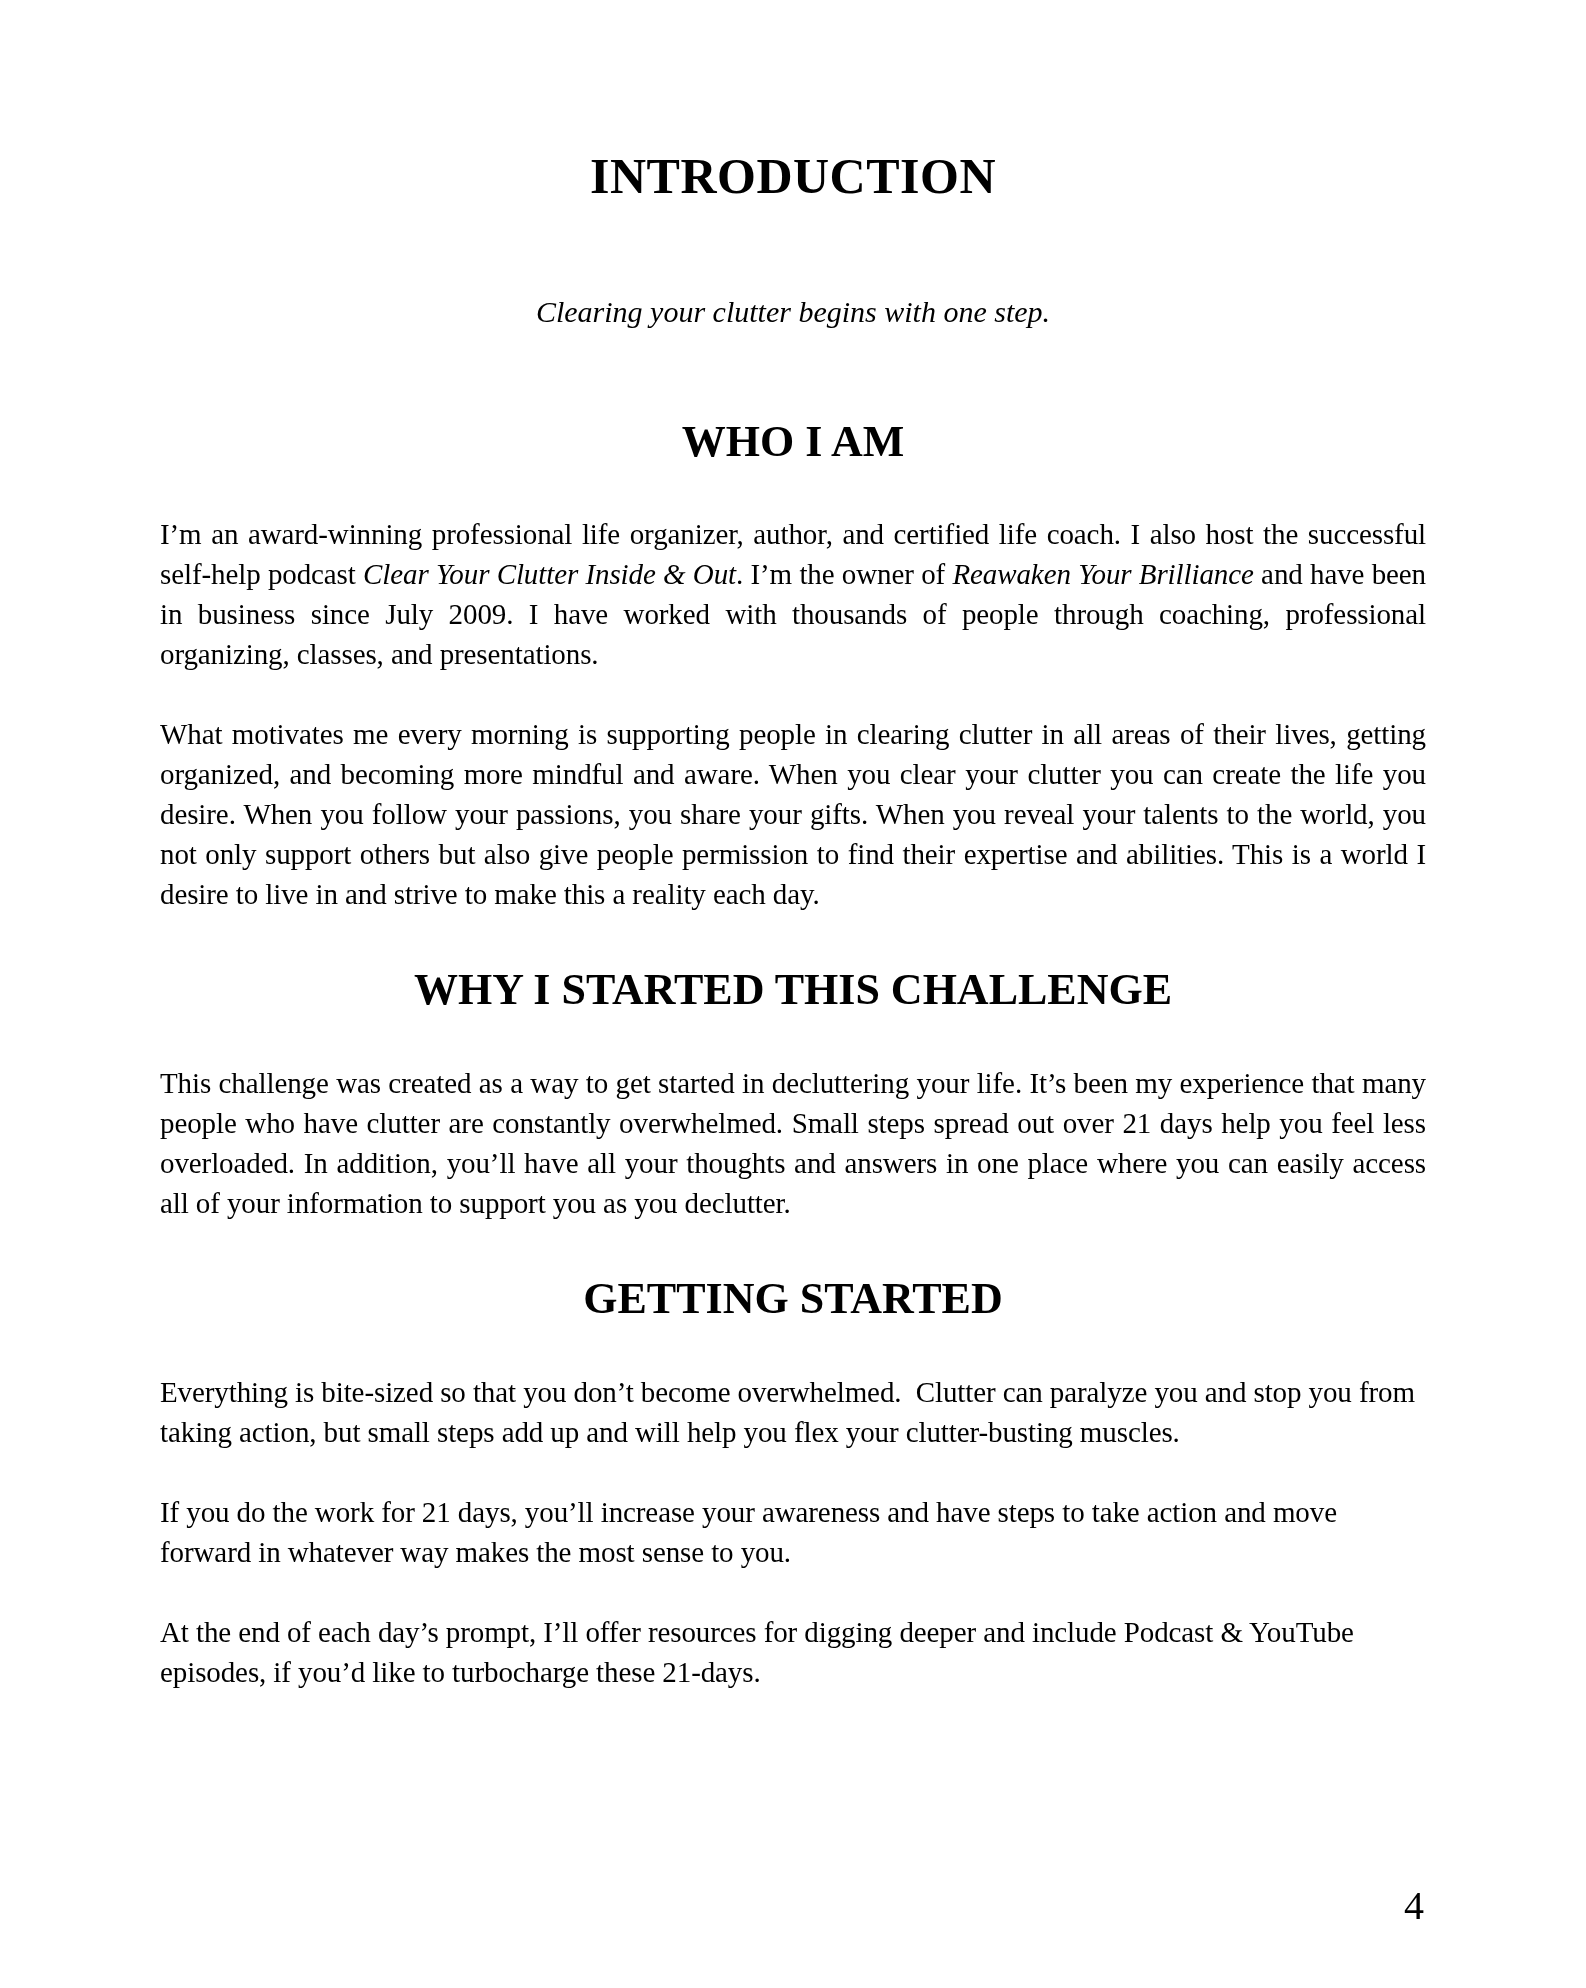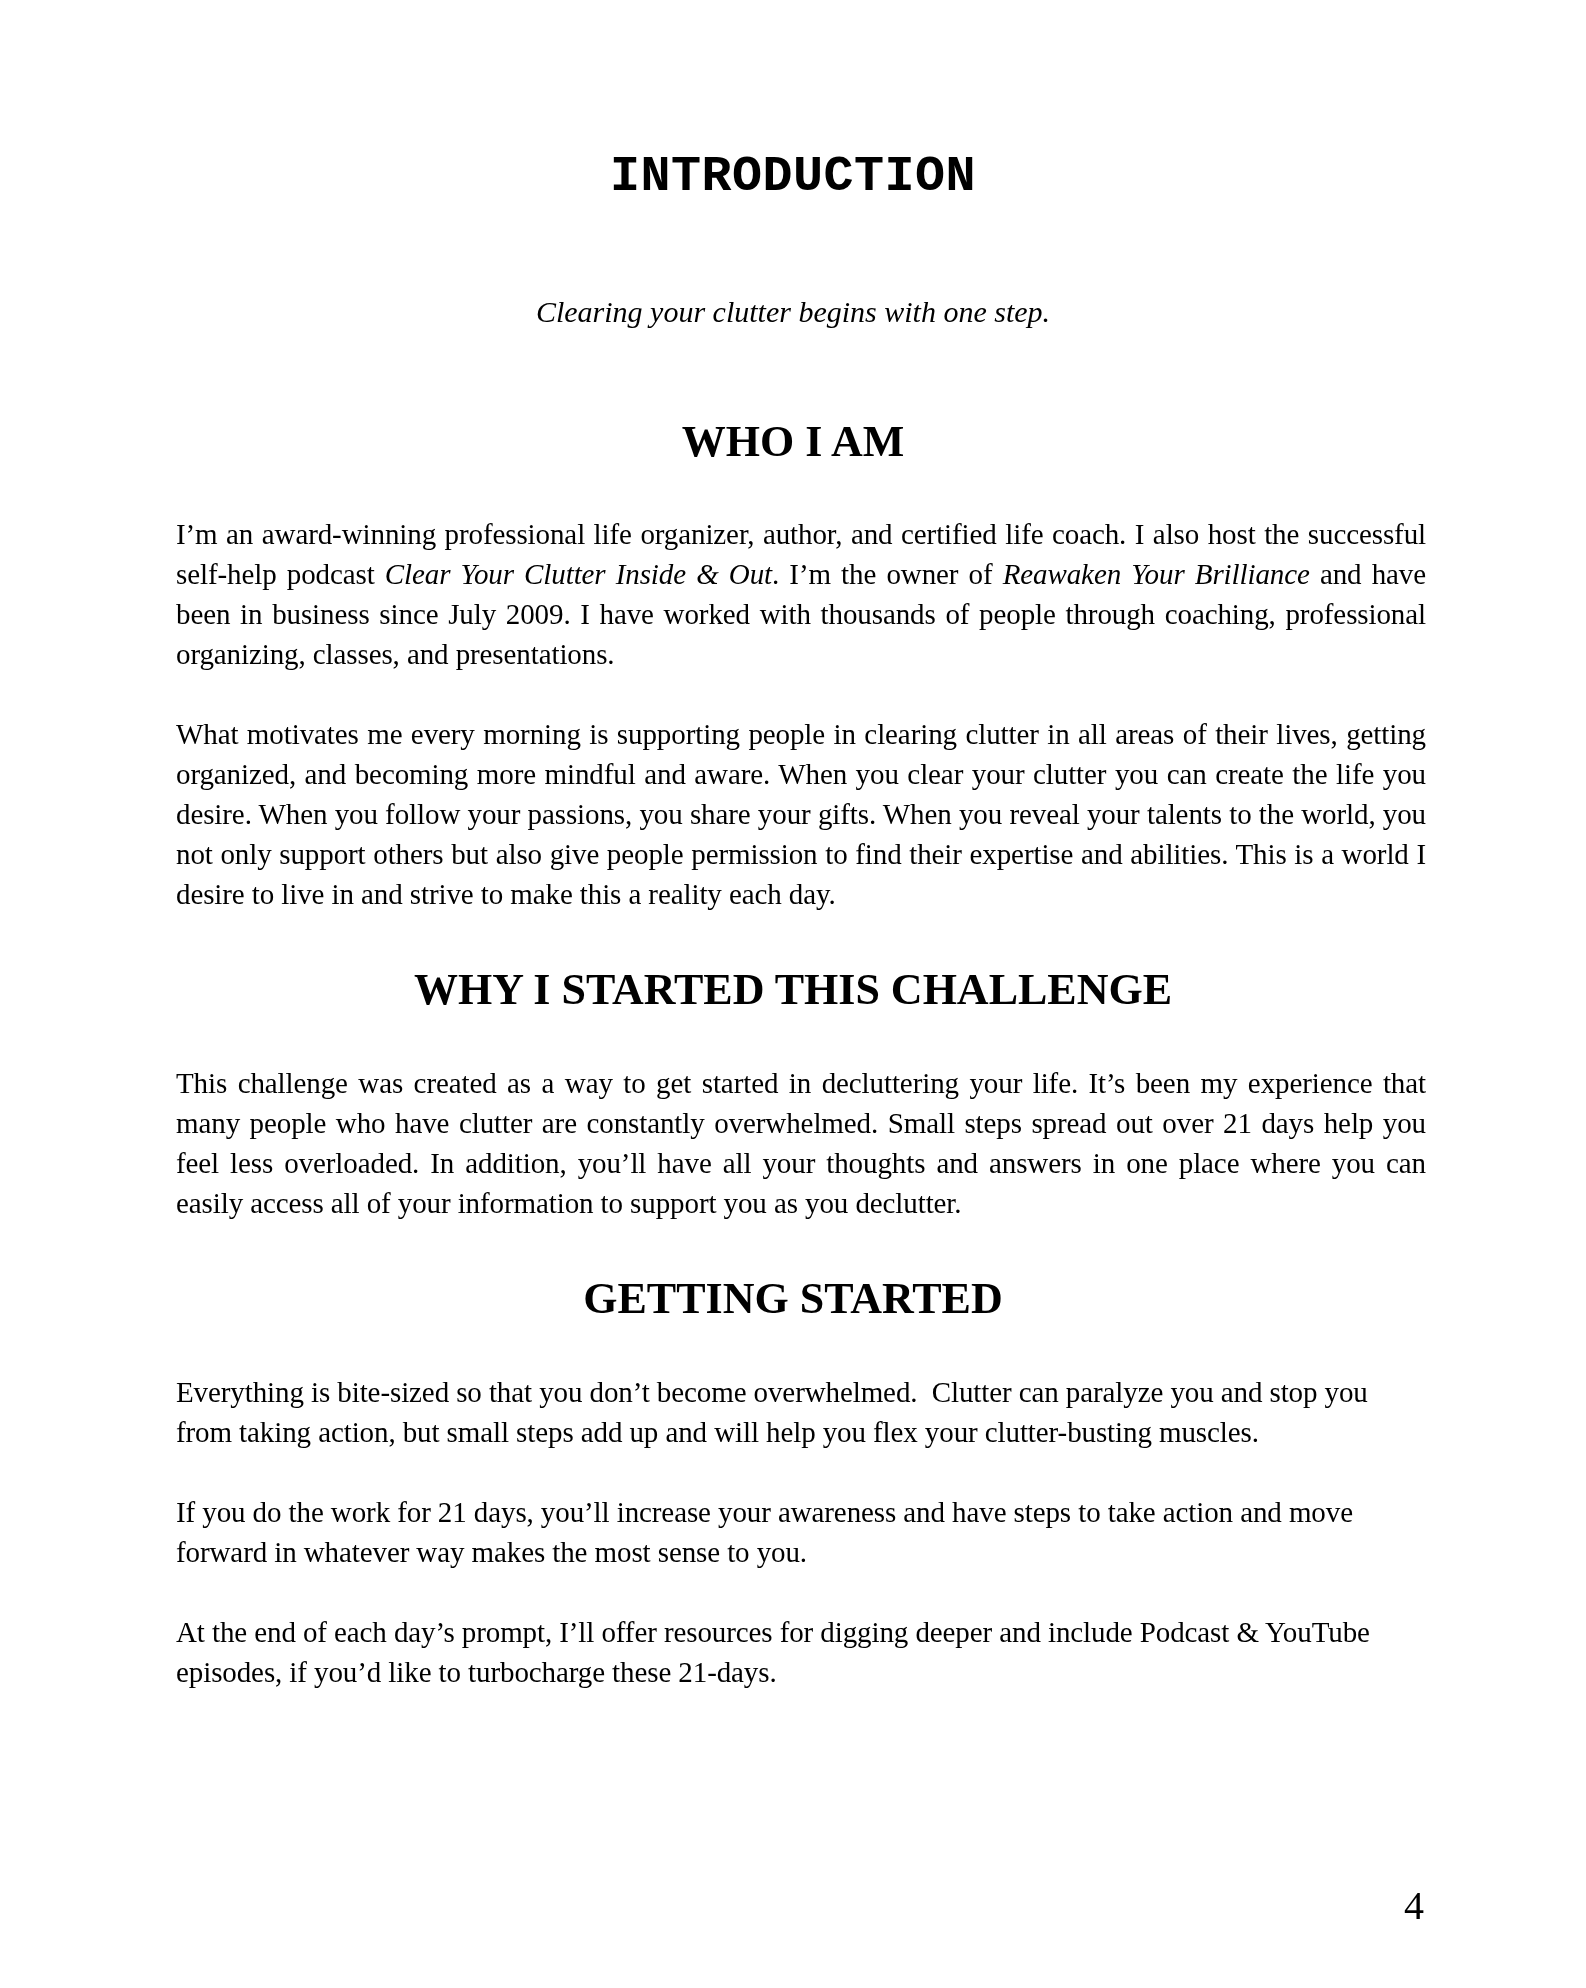--- a/index.html
+++ b/index.html
@@ -16,40 +16,39 @@
   .page {
     padding: 148px 160px 0 160px;
   }
   h1.doc-title {
     font-weight: 700;
     font-size: 50px;
     line-height: 1.15;
     text-align: center;
     letter-spacing: 0.5px;
     margin: 0 0 88px 0;
-    font-family: Liberation Mono, monospace;
   }
   .subtitle {
     font-style: italic;
     font-size: 30px;
     line-height: 1.2;
     text-align: center;
     margin: 14px 0 86px 0;
   }
   h2.section-heading {
     font-weight: 700;
     font-size: 44px;
     line-height: 1.2;
     text-align: center;
     margin: 50px 0 46px 0;
   }
   p.body-para {
     font-size: 29px;
     line-height: 40px;
-    margin: 0 0 40px 16px;
+    margin: 0 0 40px 0;
     text-align: justify;
     letter-spacing: -0.1px;
   }
   p.body-para.ragged { text-align: left; }
   p.body-para em { font-style: italic; }
   .page-number {
     position: absolute;
     top: 1886px;
     right: 162px;
     font-size: 40px;

